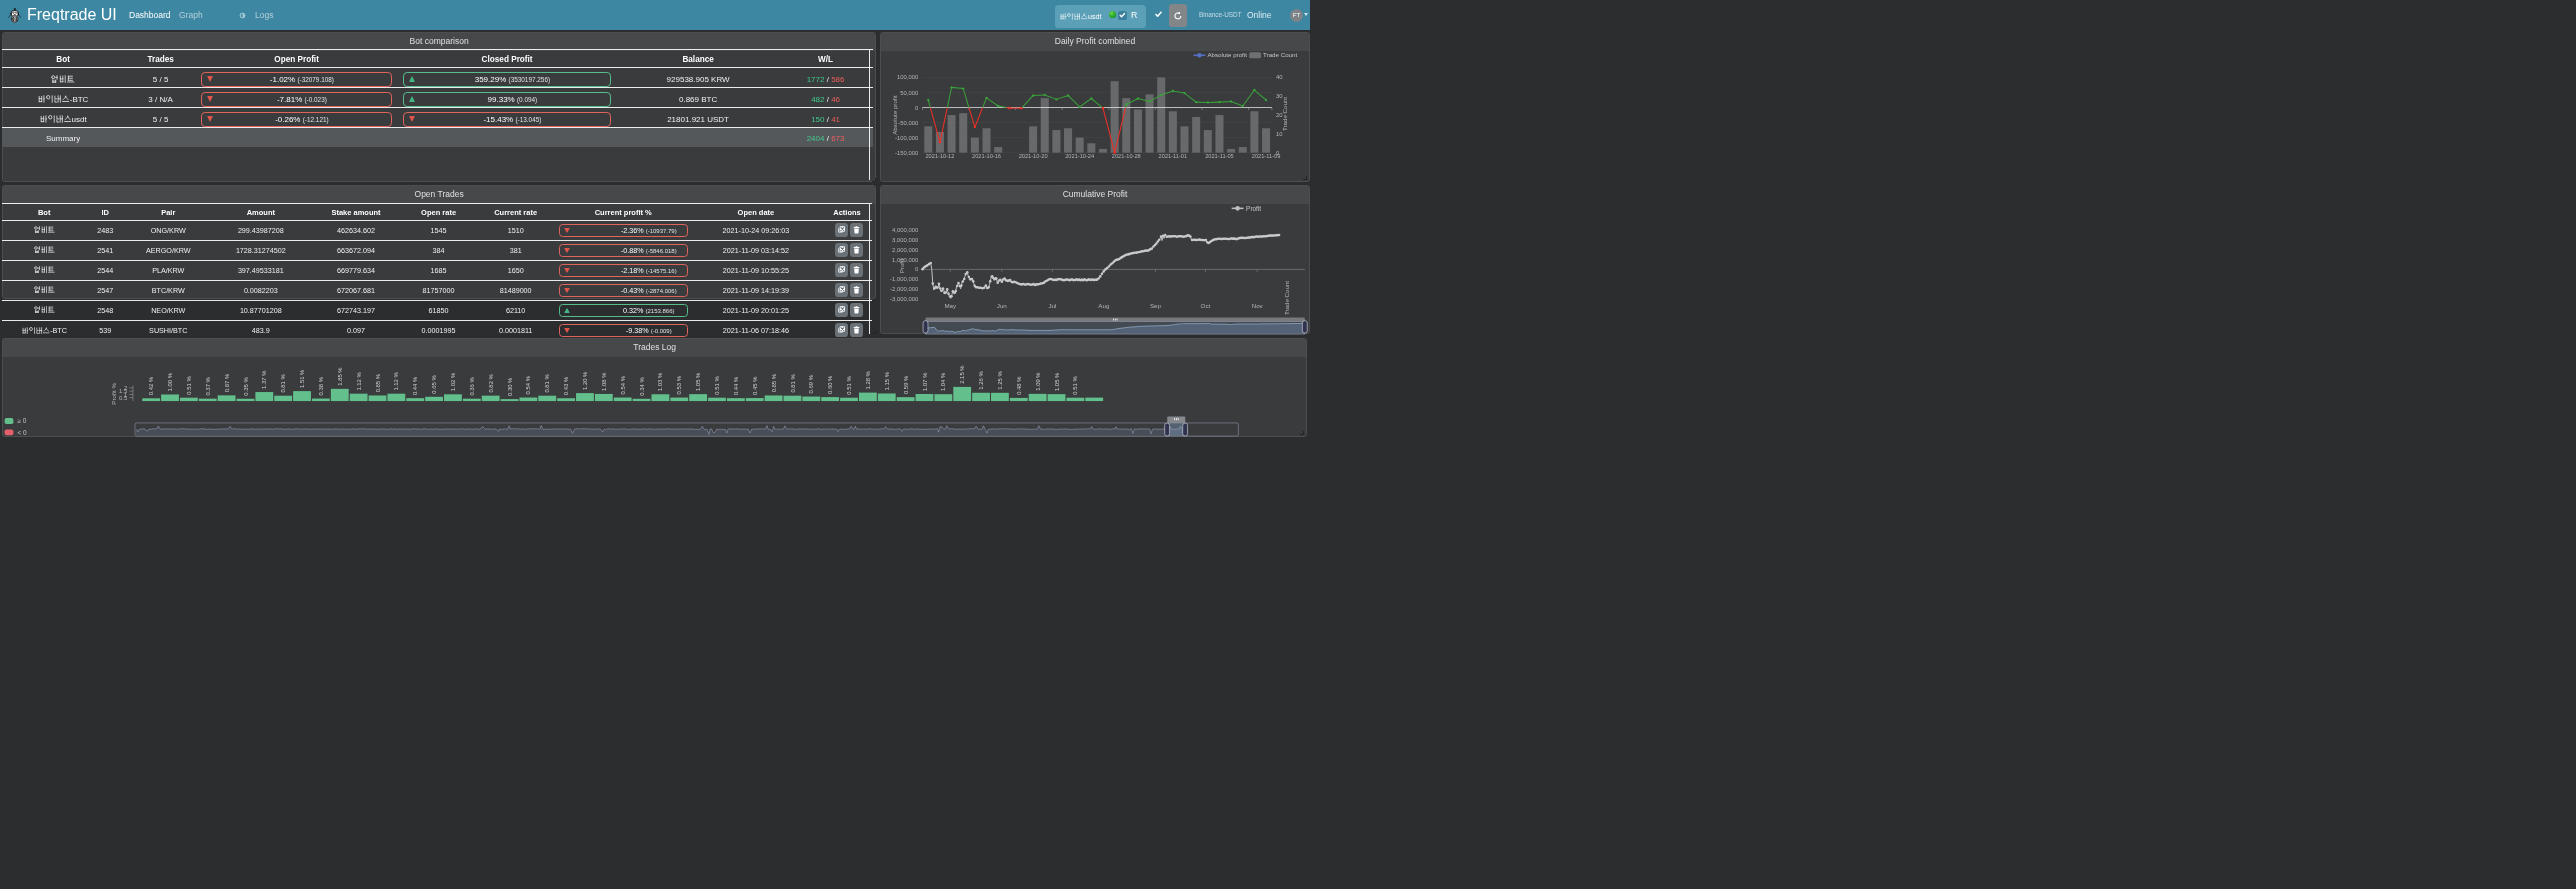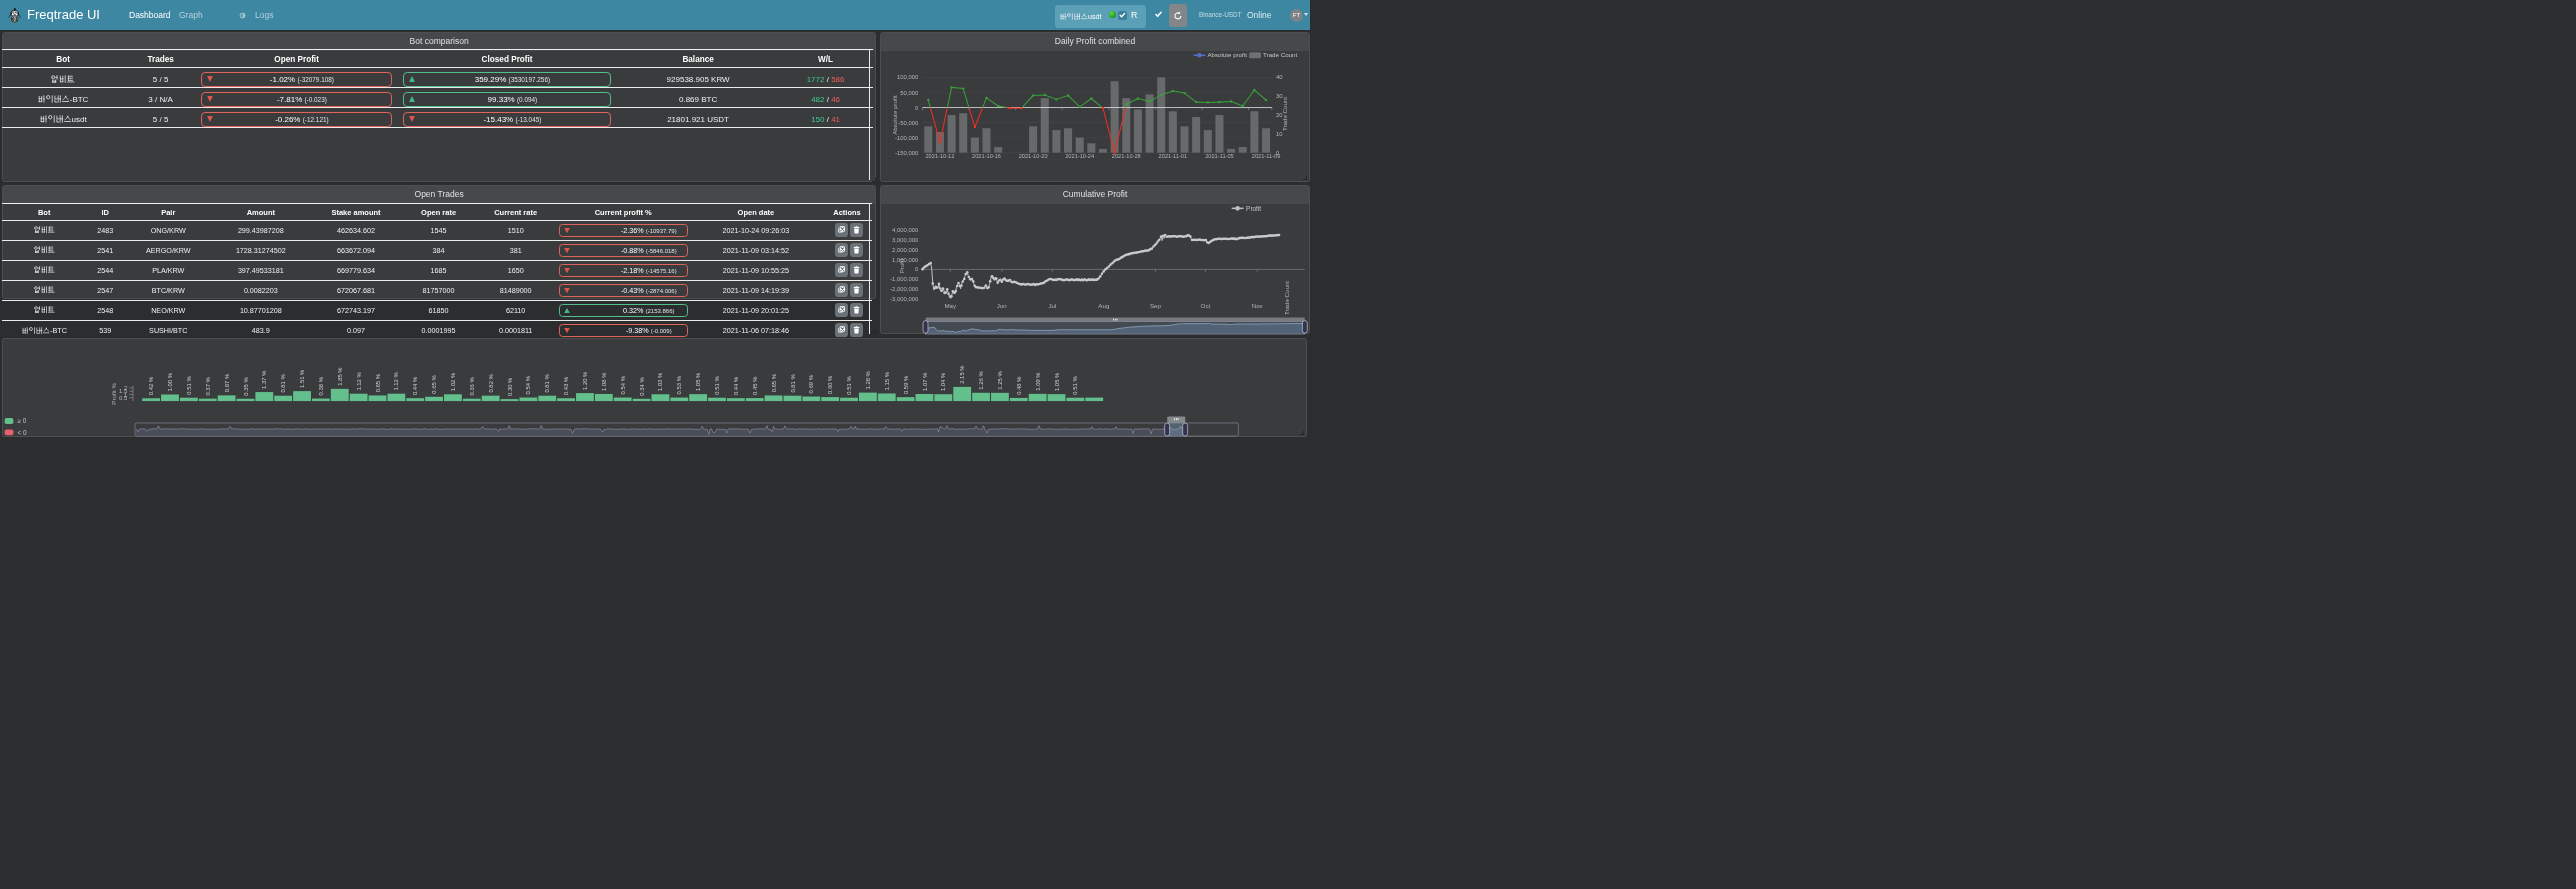--- a/index.html
+++ b/index.html
@@ -41,21 +41,21 @@
 <circle cx="13" cy="21.2" r="6.5" fill="#fff" stroke-width="1.7"></circle>
 </g>
 <rect x="4.7" y="8.5" width="2.1" height="4.6" rx="1" fill="#121212"></rect>
 <rect x="19.2" y="8.5" width="2.1" height="4.6" rx="1" fill="#121212"></rect>
 <circle cx="10.4" cy="8.9" r="1.5" fill="#fff" stroke="#121212" stroke-width="1.2"></circle>
     <circle cx="15.8" cy="8.9" r="1.5" fill="#fff" stroke="#121212" stroke-width="1.2"></circle>
 <path d="M10.2,11.9 q2.9,3.1 5.8,0 z" fill="#121212"></path>
 <circle cx="13" cy="21.2" r="4.9" fill="#121212"></circle>
 <path d="M11.5,18.6 v5.2 M11.5,18.6 h2.2 q1.7,0 1.7,1.3 q0,1.3 -1.7,1.3 h-2.2 M13.7,21.2 q1.9,0 1.9,1.3 q0,1.3 -1.9,1.3 h-2.2 M12.6,17.8 v0.8 M14,17.8 v0.8 M12.6,23.8 v0.8 M14,23.8 v0.8" stroke="#fff" stroke-width="1.05" fill="none"></path>
 </svg>
-<div class="abs" style="left:27px;top:0;height:30px;line-height:30px;color:#fff;font-size:13px;">Freqtrade UI</div>
+<div class="abs" style="left:27px;top:0;height:30px;line-height:30px;color:#fff;font-size:16px;">Freqtrade UI</div>
 <div class="abs" style="left:99px;top:0;height:42px;line-height:30px;color:#b6d0da;font-size:8.5px;margin-top:23px;">Trade</div>
 <div class="abs" style="left:129px;top:0;height:30px;line-height:30px;color:#ffffff;font-size:8.5px;">Dashboard</div>
 <div class="abs" style="left:179px;top:0;height:30px;line-height:30px;color:#b6d0da;font-size:8.5px;">Graph</div>
 <div class="abs" style="left:211px;top:0;height:30px;line-height:30px;color:#b6d0da;font-size:8.5px;margin-left:44px;">Logs</div>
 <svg class="abs" style="left:239px;top:12px" width="7.2" height="7.2" viewBox="0 0 14 14">
 <g fill="#a9cdd9">
       <rect x="2.6" y="2.6" width="8.8" height="8.8"></rect>
 <rect x="2.6" y="2.6" width="8.8" height="8.8" transform="rotate(45 7 7)"></rect>
     </g>
 <circle cx="7" cy="7" r="3.6" fill="#3d87a2"></circle>
@@ -190,20 +190,28 @@
         </td>
         <td>
           <div class="pbadge" style="width:208px;margin:0 auto;">
             <div class="tri"></div>
             <div class="bt"><span class="m">-15.43%</span> <span class="s">(-13.045)</span></div>
           </div>
         </td>
         <td>21801.921 USDT</td>
         <td><span class="grn">150</span> / <span class="red">41</span></td>
       </tr>
+      <tr style="background:#55585b">
+        <td style="border-bottom:none;padding-top:1px">Summary</td>
+        <td style="border-bottom:none"></td>
+        <td style="border-bottom:none"></td>
+        <td style="border-bottom:none"></td>
+        <td style="border-bottom:none"></td>
+        <td style="border-bottom:none;padding-top:1px"><span class="grn">2404</span> / <span class="red">673</span></td>
+      </tr>
     </tbody>
   </table>
 <div class="vline" style="left:869px;top:50px;height:130px;"></div>
 <div class="corner" style="left:872px;top:178px;"></div>
 <div class="panel" style="left:2.1px;top:185px;width:874px;height:114px;">
     <div class="ptitle">Open Trades</div>
   </div>
 <table class="t2 abs" style="left:2.1px;top:203px;width:870px;">
     <colgroup>
       <col style="width:84px">
@@ -426,20 +434,21 @@
 <div class="corner" style="left:872px;top:330px;"></div>
 <div class="panel" style="left:880px;top:32px;width:430px;height:150px;">
     <div class="ptitle">Daily Profit combined</div>
     <div class="corner" style="right:2.1px;bottom:1.5px;position:absolute;"></div>
   </div>
 <div class="panel" style="left:880px;top:185px;width:430px;height:149px;">
     <div class="ptitle">Cumulative Profit</div>
     <div class="corner" style="right:2.1px;bottom:1.5px;position:absolute;"></div>
   </div>
 <div class="panel" style="left:2.1px;top:338px;width:1305px;height:99px;">
+    <div class="ptitle">Trades Log</div>
     <div class="corner" style="right:2.1px;bottom:1.5px;position:absolute;"></div>
   </div>
 <svg class="abs" style="left:0;top:0" width="1310" height="445" viewBox="0 0 2542 863">
     <line x1="1790" y1="150.0" x2="2468" y2="150.0" stroke="#46484b" stroke-width="1"></line>
     <line x1="1790" y1="179.2" x2="2468" y2="179.2" stroke="#46484b" stroke-width="1"></line>
     <line x1="1790" y1="237.6" x2="2468" y2="237.6" stroke="#46484b" stroke-width="1"></line>
     <line x1="1790" y1="266.8" x2="2468" y2="266.8" stroke="#46484b" stroke-width="1"></line>
     <line x1="1790" y1="296.0" x2="2468" y2="296.0" stroke="#46484b" stroke-width="1"></line>
     <rect x="1793.5" y="244.9" width="15.6" height="51.1" fill="#67696b"></rect>
     <rect x="1816.1" y="255.8" width="15.6" height="40.1" fill="#67696b"></rect>

